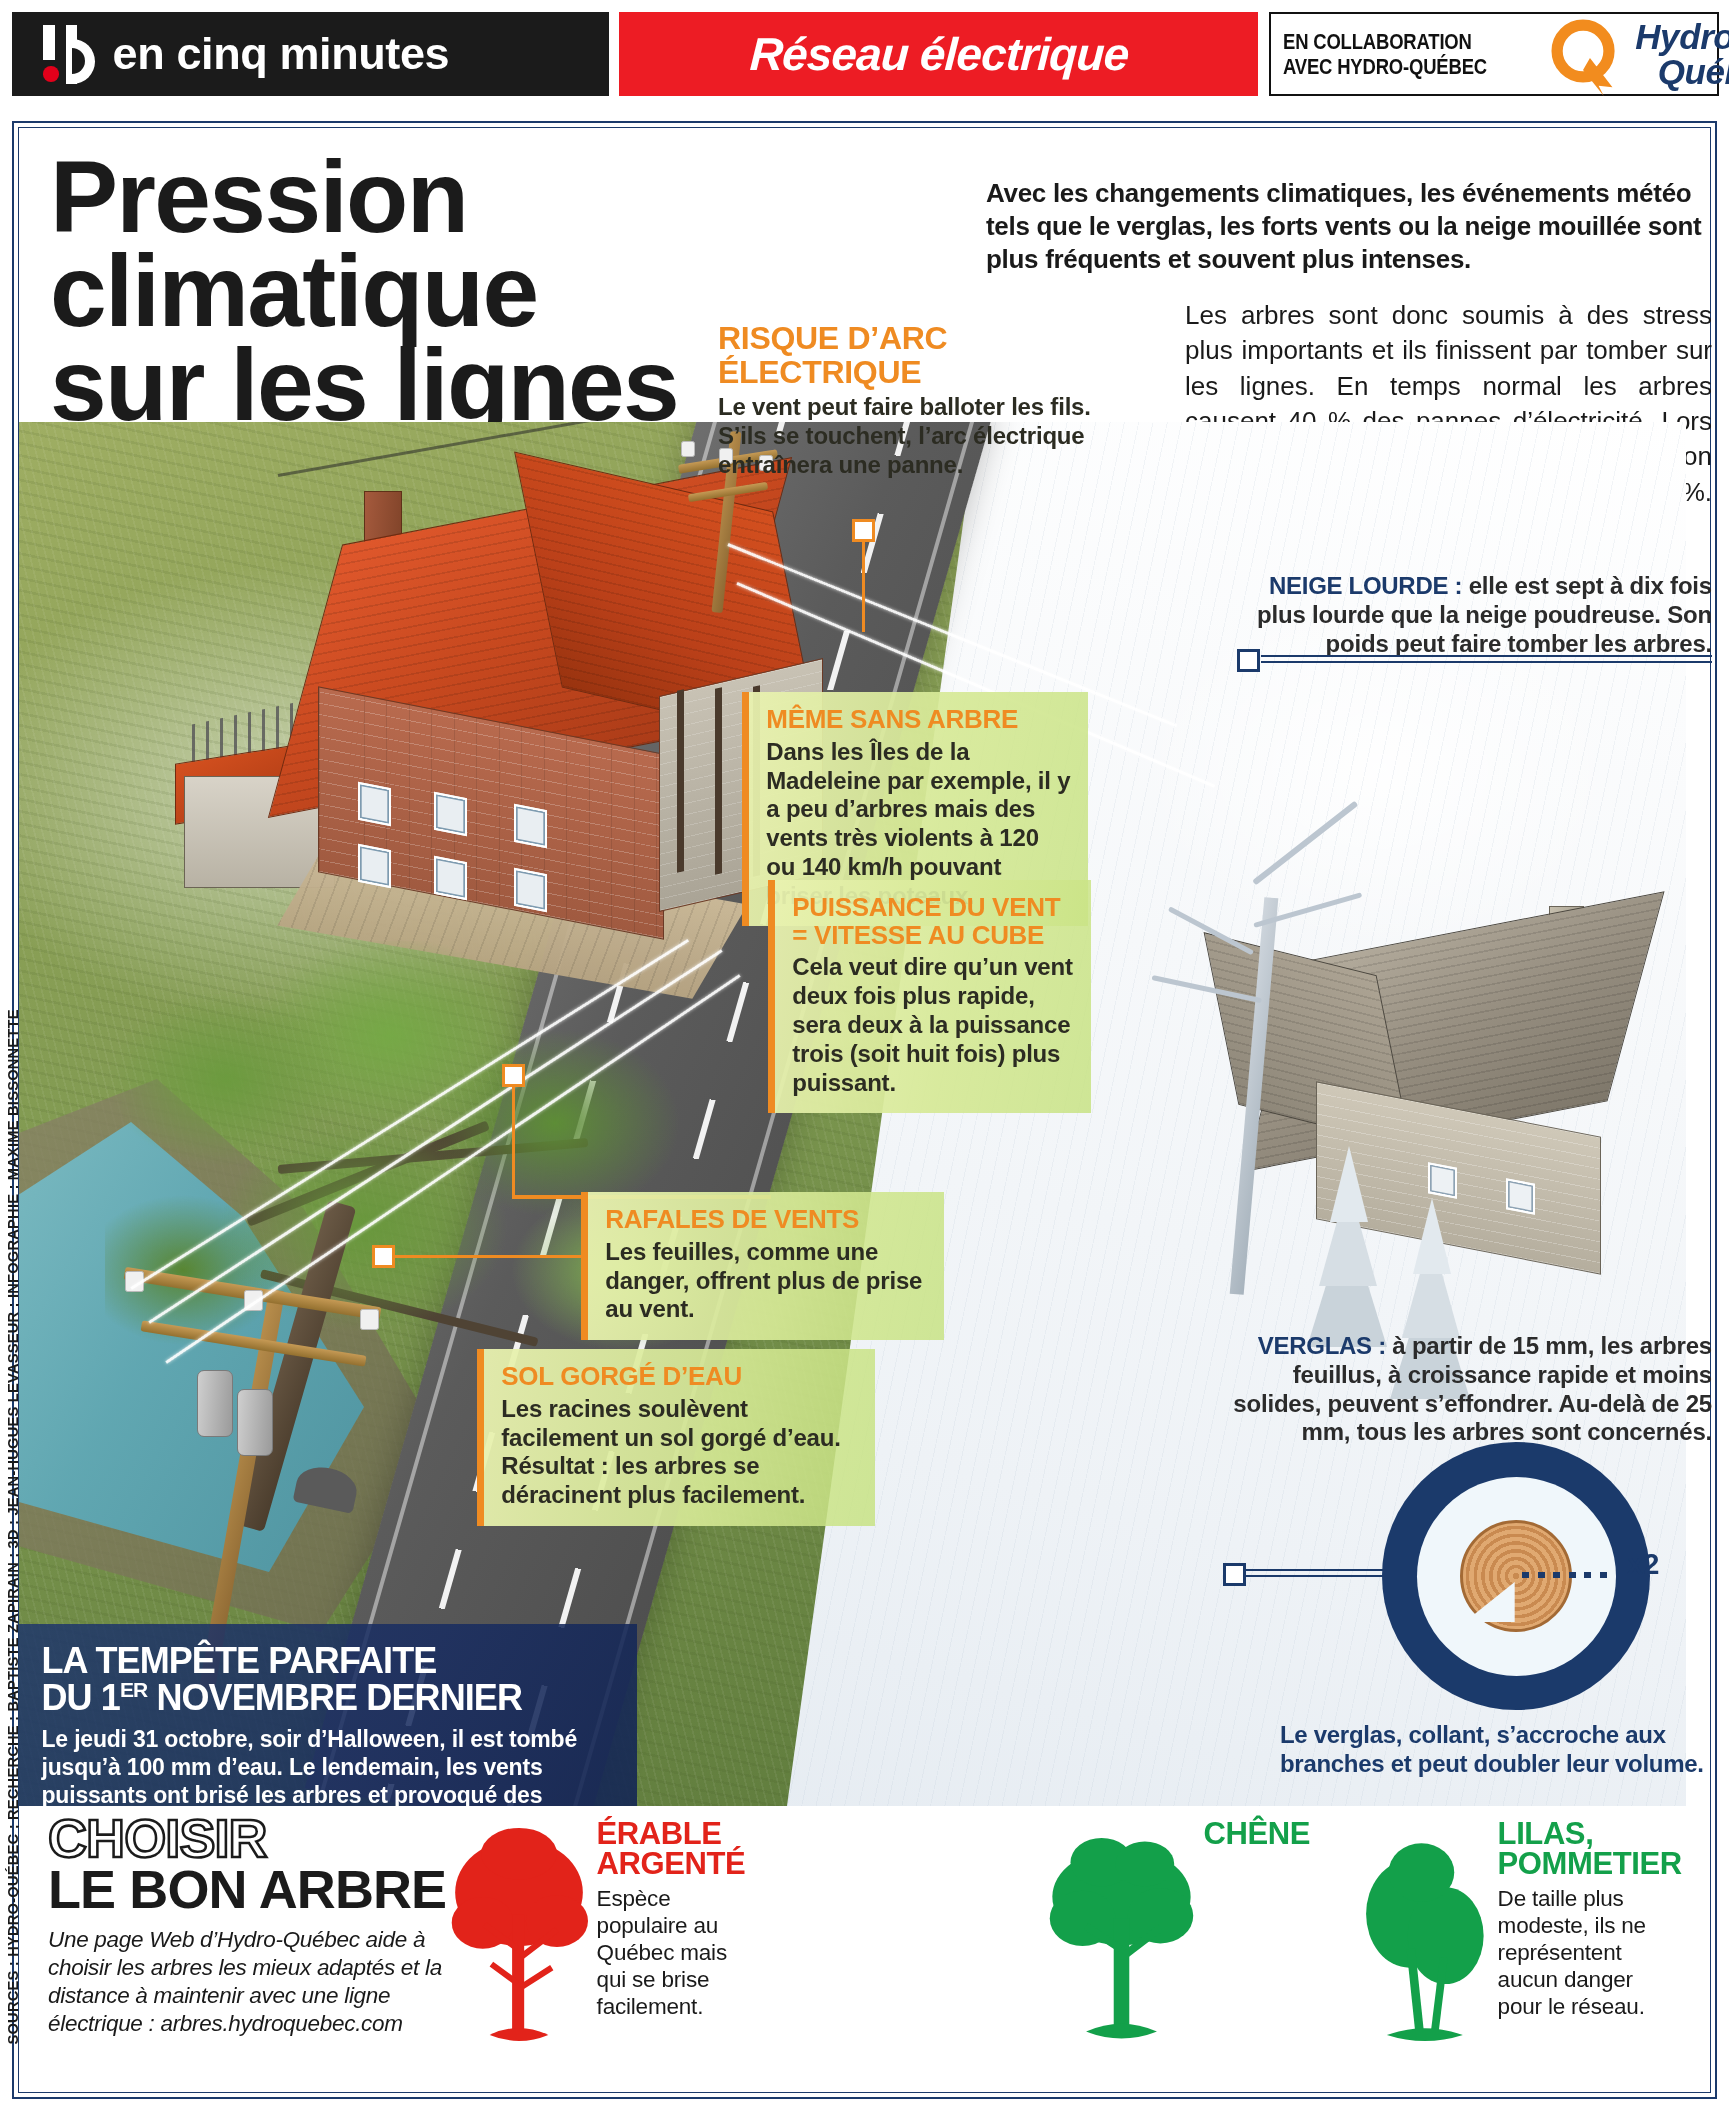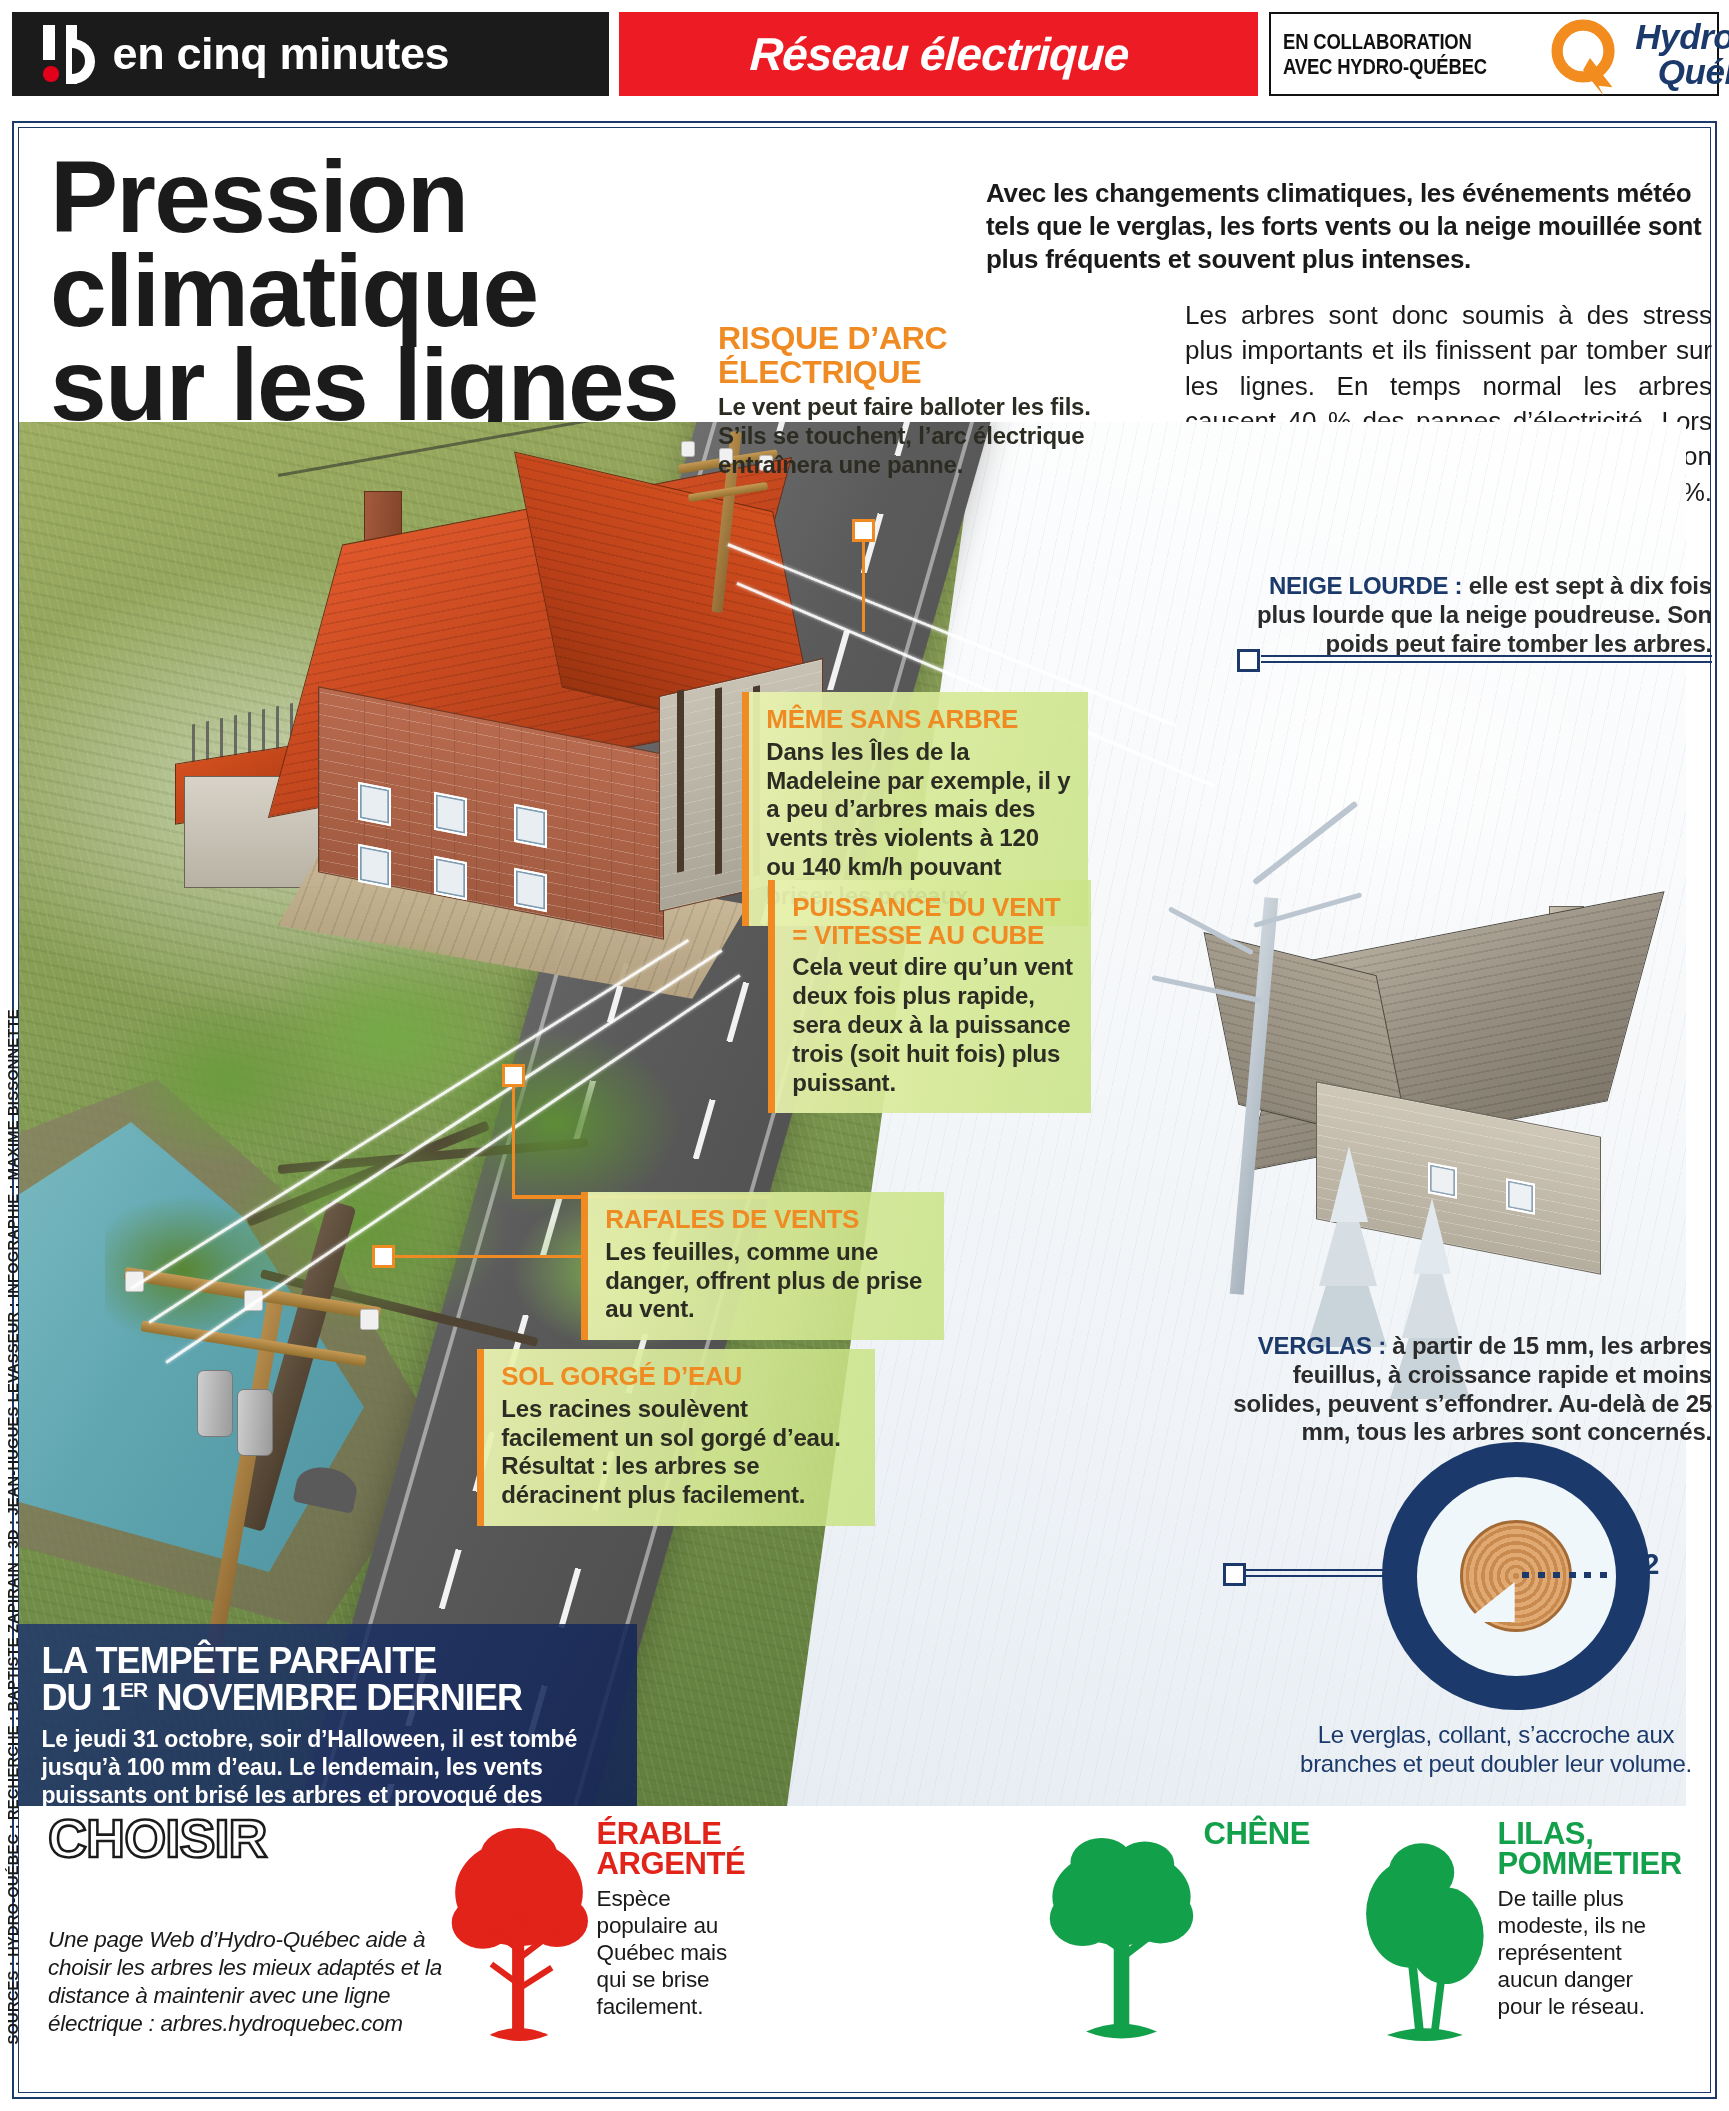--- a/index.html
+++ b/index.html
@@ -340,22 +340,22 @@
     border:3.5px solid #a36a35; position:relative;
   }
   .logcircle .wedge {
     position:absolute; left:1.7px; bottom:7px; width:50px; height:40px; background:#f0f7fb;
     clip-path: polygon(100% 0, 100% 100%, 0 100%);
   }
   .x2label { position:absolute; left:1627px; top:1548px; font-size:29px; font-weight:900; color:#1b3a6b; }
   .dotline { position:absolute; left:1522px; top:1572px; width:112px; height:6px;
     background: repeating-linear-gradient(90deg,#1b3a6b 0 7px, rgba(0,0,0,0) 7px 15.6px); }
   .logcaption {
-    position:absolute; left:1280px; top:1721px; width:432px; text-align:center;
-    font-size:24px; line-height:1.2; font-weight:400; color:#1b3a6b; letter-spacing:-0.3px;
+    position:absolute; left:1280px; top:1721px; width:432px; text-align:left;
+    font-size:24px; line-height:1.2; font-weight:700; color:#1b3a6b; letter-spacing:-0.3px;
   }
 
   
   .stormbox {
     position:absolute; left:19px; top:1624px; width:618px; height:182px;
     background: linear-gradient(120deg, rgba(28,52,108,0.82) 0%, rgba(24,44,96,0.86) 60%, rgba(20,38,84,0.9) 100%);
     padding:19px 22.5px;
   }
   .stormbox h3 { color:#fff; font-size:36px; line-height:1.0; font-weight:900; letter-spacing:-0.9px; }
   .stormbox h3 sup { font-size:21px; vertical-align:super; }
@@ -620,20 +620,21 @@
       <span>LA TEMPÊTE PARFAITE</span><br>
       <span>DU 1</span><sup>ER</sup><span> NOVEMBRE DERNIER</span>
     </h3>
     <p>Le jeudi 31 octobre, soir d’Halloween, il est tombé jusqu’à 100 mm d’eau. Le lendemain, les vents puissants ont brisé les arbres et provoqué des milliers de pannes.</p>
   </div>
 
   <div class="bottom">
 
     <div class="choose-head">
       <div class="choose-l1">CHOISIR</div>
+      <div class="choose-l2">LE BON ARBRE</div>
     </div>
     <p class="choose-p">Une page Web d’Hydro-Québec aide à choisir les arbres les mieux adaptés et la distance à maintenir avec une ligne électrique : arbres.hydroquebec.com</p>
 
     <div class="tree-item" style="left:431px;width:285px;">
       <span class="art">
         <svg width="138" height="242" viewBox="0 0 160 280">
           <g fill="#e2231a">
             <ellipse cx="80" cy="85" rx="74" ry="62"></ellipse>
             <ellipse cx="38" cy="120" rx="36" ry="30"></ellipse>
             <ellipse cx="124" cy="118" rx="36" ry="30"></ellipse>

